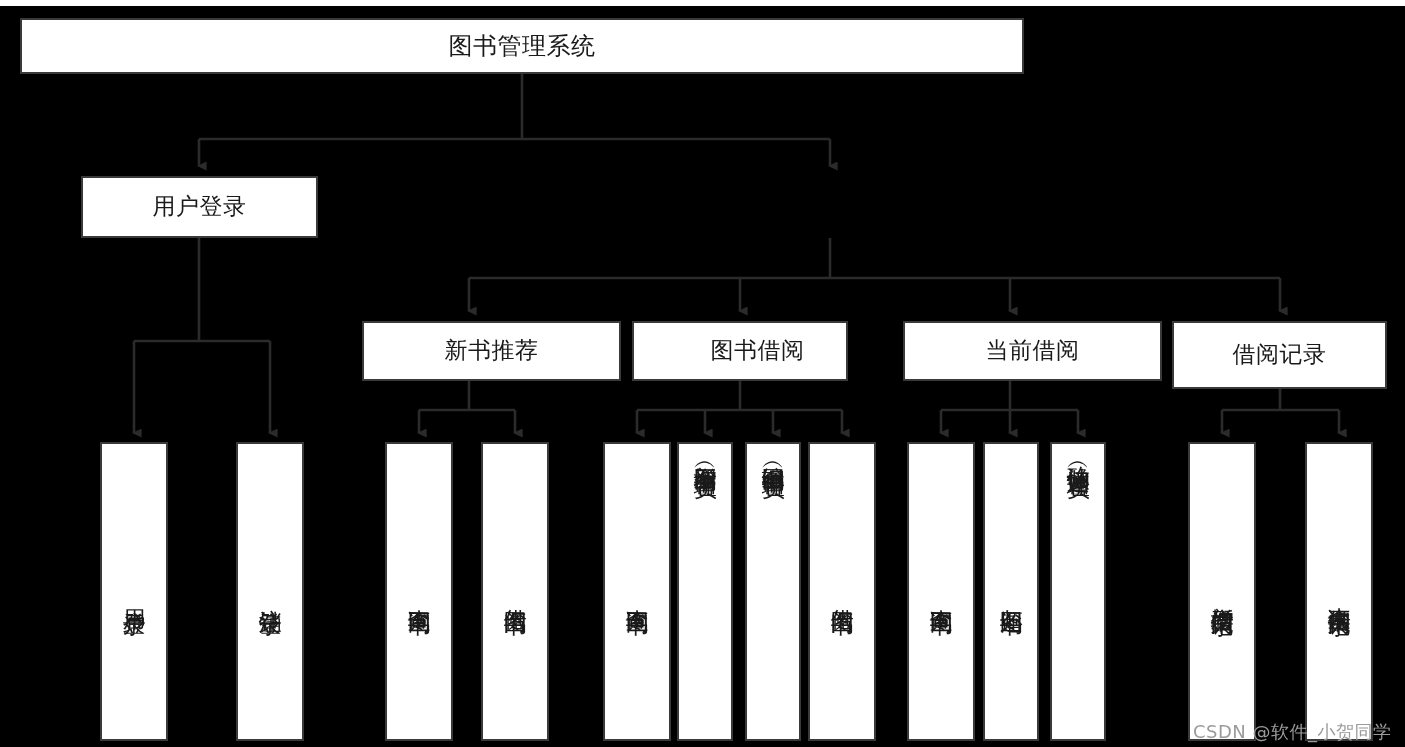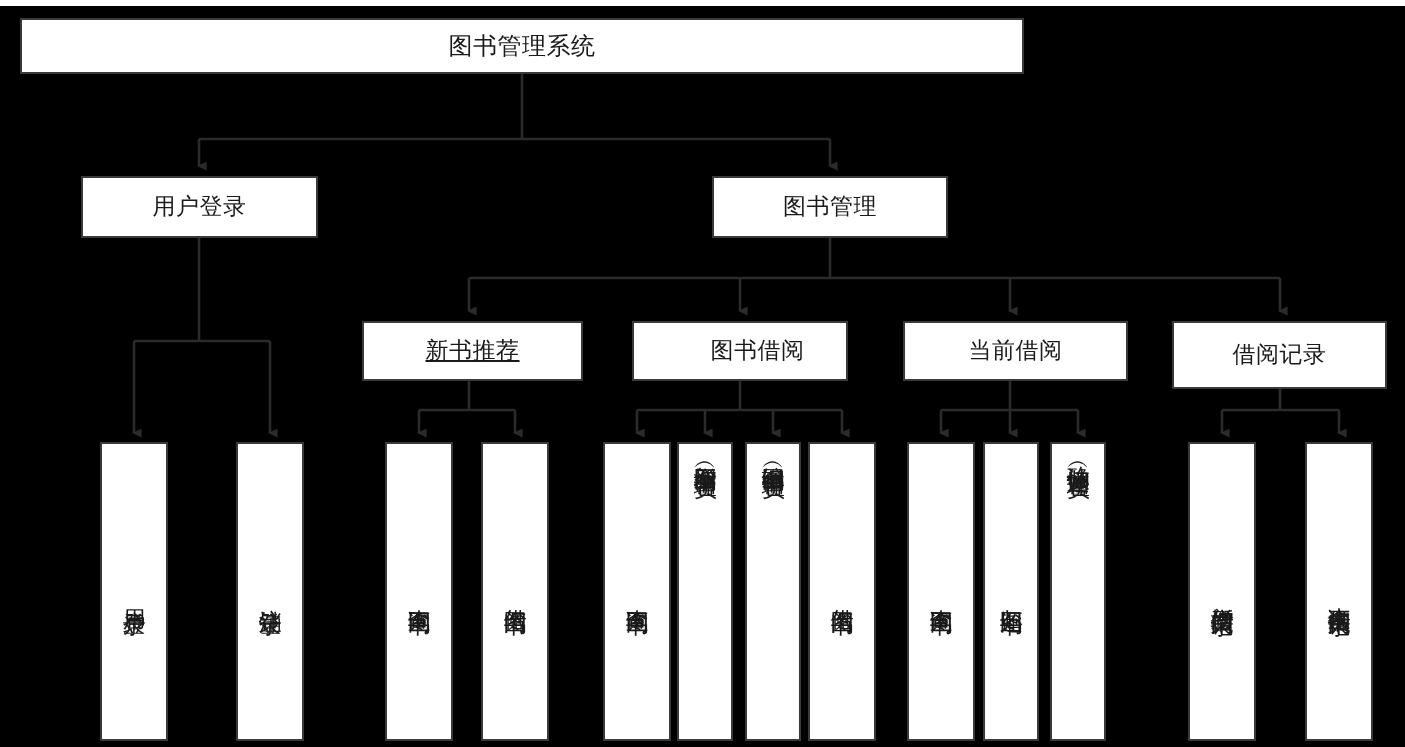--- a/index.html
+++ b/index.html
@@ -130,33 +130,30 @@
   </svg>
 
   <div class="node h root" style="left:20px; top:12px; width:1004px; height:56px;">
     <span class="label">图书管理系统</span>
   </div>
 
   <div class="node h" style="left:81px; top:170px; width:237px; height:62px;">
     <span class="label">用户登录</span>
   </div>
 
-  <div class="node h" style="left:712px; top:170px; width:236px; height:62px;">
-    <span class="label">图书管理</span>
-  </div>
-
-  <div class="node h" style="left:362px; top:315px; width:221px; height:60px;text-decoration:underline;">
+
+  <div class="node h" style="left:362px; top:315px; width:259px; height:60px;">
     <span class="label">新书推荐</span>
   </div>
 
   <div class="node h" style="left:632px; top:315px; width:216px; height:60px;padding-left:35px;">
     <span class="label">图书借阅</span>
   </div>
 
-  <div class="node h" style="left:903px; top:315px; width:225px; height:60px;">
+  <div class="node h" style="left:903px; top:315px; width:259px; height:60px;">
     <span class="label">当前借阅</span>
   </div>
 
   <div class="node h" style="left:1172px; top:315px; width:215px; height:68px;">
     <span class="label">借阅记录</span>
   </div>
 
   <div class="node v center" style="left:100px; top:436px; width:68px; height:299px;">
     <span class="label">用户登录</span>
   </div>
@@ -202,14 +199,15 @@
   </div>
 
   <div class="node v center" style="left:1188px; top:436px; width:68px; height:299px;">
     <span class="label">新增借阅记录</span>
   </div>
 
   <div class="node v center" style="left:1305px; top:436px; width:68px; height:299px;">
     <span class="label">查询借阅记录</span>
   </div>
 
+  <div class="watermark" style="left:1193px; top:714px;">CSDN @软件_小贺同学</div>
 
 </div>
 
 </body></html>

